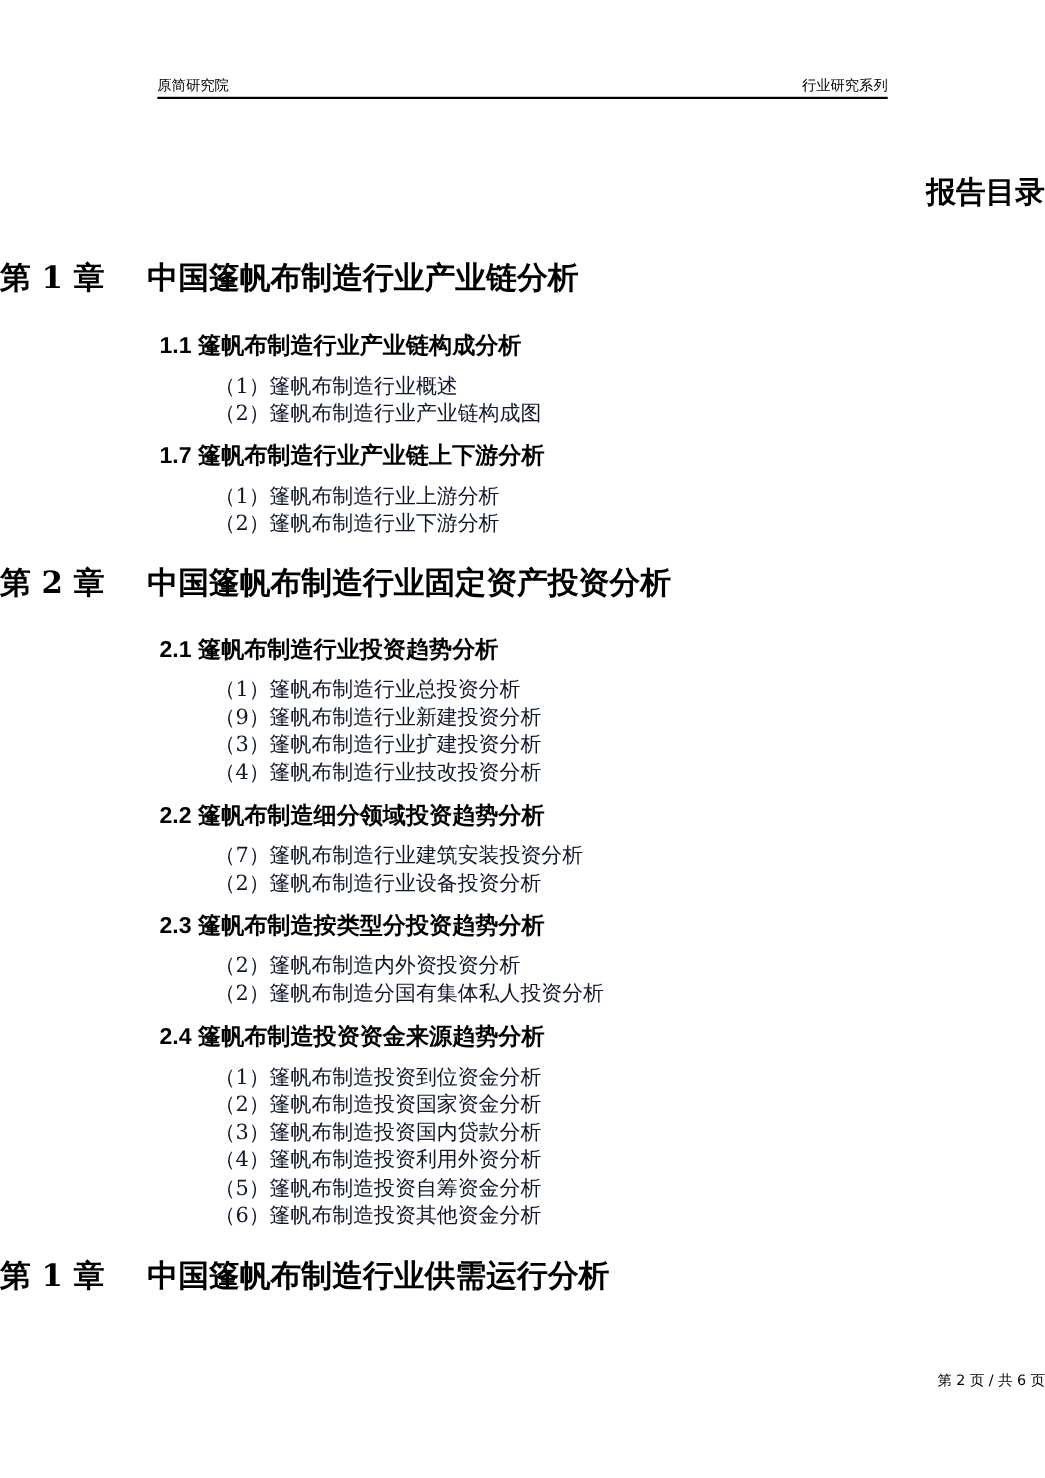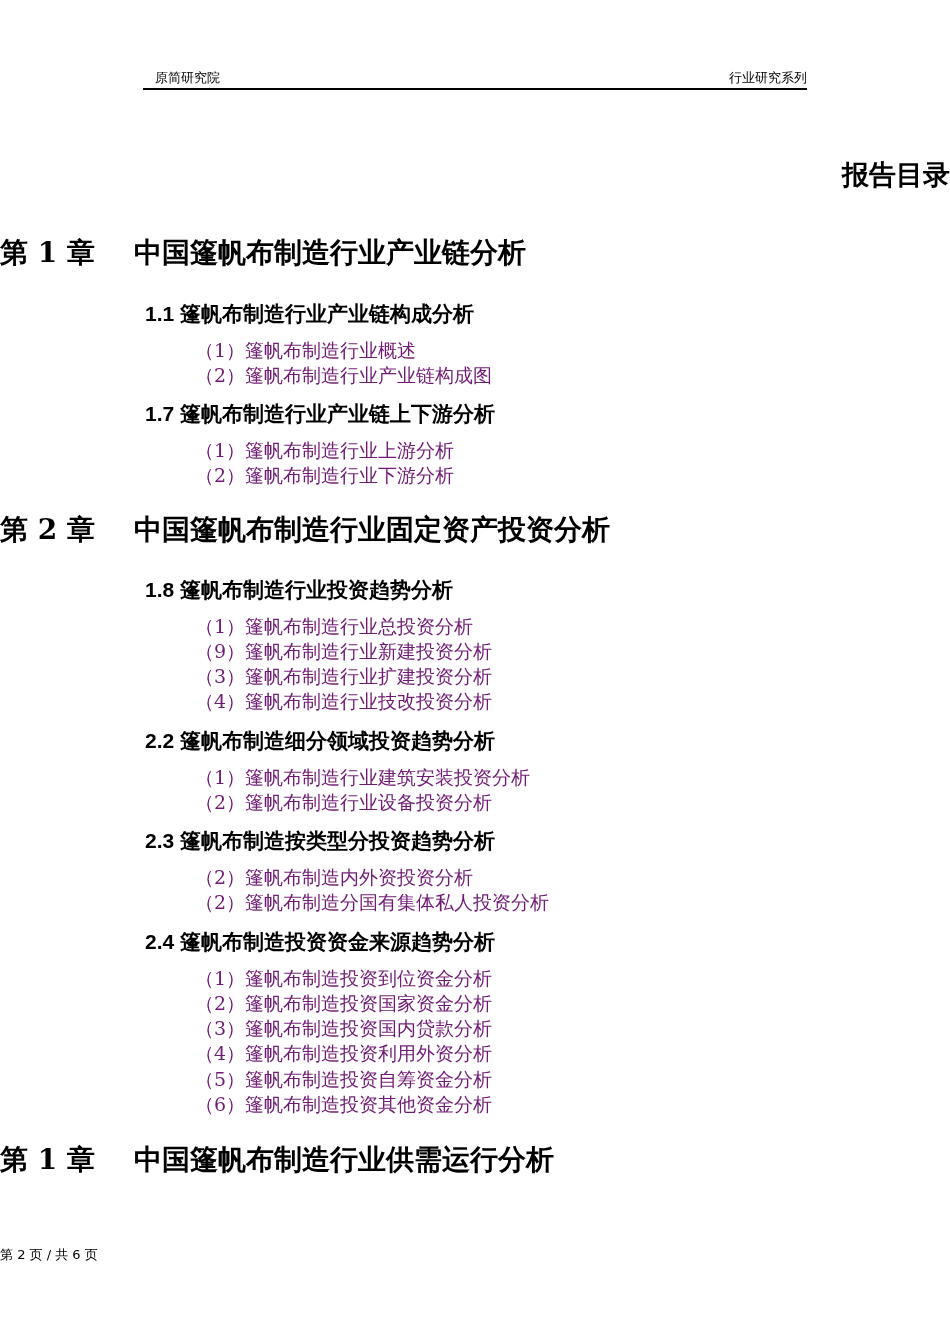--- a/index.html
+++ b/index.html
@@ -1,24 +1,24 @@
 <!DOCTYPE html>
 <html><head>
   <meta charset="utf-8">
   <style>
     html, body { margin: 0; padding: 0; background: #ffffff; }
     body { width: 950px; height: 1344px; position: relative; overflow: hidden; color: #000; }
     .header { position: absolute; left: 143px; right: 143px; top: 68px; height: 20px; border-bottom: 2px solid #000; font-family: "DejaVu Sans", sans-serif; font-size: 13px; }
-    .header .left { position: absolute; left: 0; top: 1px; margin-left: 12px; }
+    .header .left { position: absolute; left: 0; top: 1px; }
     .header .right { position: absolute; right: 0; top: 1px; }
     .title { position: absolute; left: 0; right: 0; top: 157px; text-align: right; font-family: "DejaVu Serif", serif; font-weight: bold; font-size: 27px; }
     .chapter { position: absolute; left: 0; right: 0; font-family: "DejaVu Serif", serif; font-weight: bold; font-size: 28px; white-space: pre; }
     .section { position: absolute; left: 145px; font-family: Liberation Sans, sans-serif; font-weight: bold; font-size: 21px; white-space: pre; }
-    .item { position: absolute; left: 195px; font-family: "DejaVu Serif", serif; font-size: 19px; white-space: pre; color: #701a75; }
-    .footer { position: absolute; left: 0; right: 0; top: 1246px; text-align: left; font-family: "DejaVu Sans", sans-serif; font-size: 13px; }
+    .item { position: absolute; left: 195px; font-family: "DejaVu Serif", serif; font-size: 19px; white-space: pre; color: #0f172a; }
+    .footer { position: absolute; left: 0; right: 0; top: 1246px; text-align: right; font-family: "DejaVu Sans", sans-serif; font-size: 13px; }
   </style>
 </head>
 <body>
 
 <div class="header">
   <span class="left">原简研究院</span>
   <span class="right">行业研究系列</span>
 </div>
 
 <div class="title">报告目录</div>
@@ -28,28 +28,28 @@
 <div class="section" style="top:300px">1.1 篷帆布制造行业产业链构成分析</div>
 <div class="item" style="top:338px">（1）篷帆布制造行业概述</div>
 <div class="item" style="top:363px">（2）篷帆布制造行业产业链构成图</div>
 
 <div class="section" style="top:400px">1.7 篷帆布制造行业产业链上下游分析</div>
 <div class="item" style="top:438px">（1）篷帆布制造行业上游分析</div>
 <div class="item" style="top:463px">（2）篷帆布制造行业下游分析</div>
 
 <div class="chapter" style="top:511px">第 2 章    中国篷帆布制造行业固定资产投资分析</div>
 
-<div class="section" style="top:576px">1.8 篷帆布制造行业投资趋势分析</div>
+<div class="section" style="top:576px">2.1 篷帆布制造行业投资趋势分析</div>
 <div class="item" style="top:614px">（1）篷帆布制造行业总投资分析</div>
 <div class="item" style="top:639px">（9）篷帆布制造行业新建投资分析</div>
 <div class="item" style="top:664px">（3）篷帆布制造行业扩建投资分析</div>
 <div class="item" style="top:689px">（4）篷帆布制造行业技改投资分析</div>
 
 <div class="section" style="top:727px">2.2 篷帆布制造细分领域投资趋势分析</div>
-<div class="item" style="top:765px">（1）篷帆布制造行业建筑安装投资分析</div>
+<div class="item" style="top:765px">（7）篷帆布制造行业建筑安装投资分析</div>
 <div class="item" style="top:790px">（2）篷帆布制造行业设备投资分析</div>
 
 <div class="section" style="top:827px">2.3 篷帆布制造按类型分投资趋势分析</div>
 <div class="item" style="top:865px">（2）篷帆布制造内外资投资分析</div>
 <div class="item" style="top:890px">（2）篷帆布制造分国有集体私人投资分析</div>
 
 <div class="section" style="top:928px">2.4 篷帆布制造投资资金来源趋势分析</div>
 <div class="item" style="top:966px">（1）篷帆布制造投资到位资金分析</div>
 <div class="item" style="top:991px">（2）篷帆布制造投资国家资金分析</div>
 <div class="item" style="top:1016px">（3）篷帆布制造投资国内贷款分析</div>

